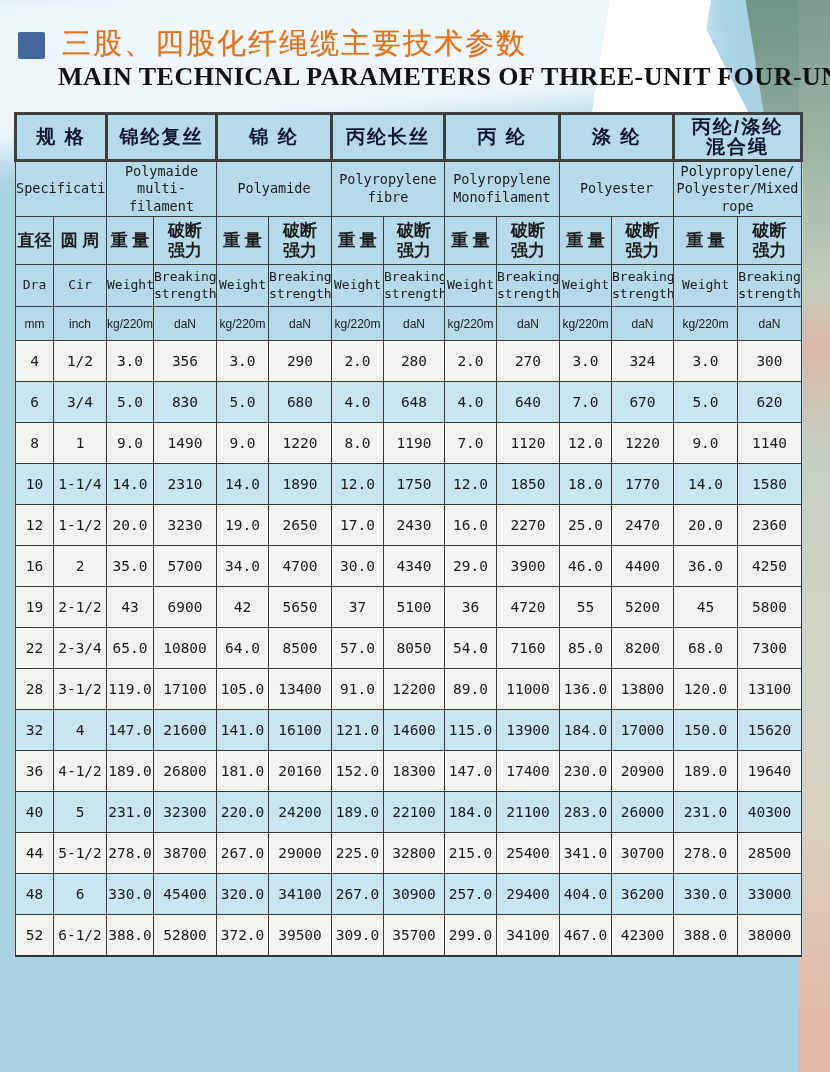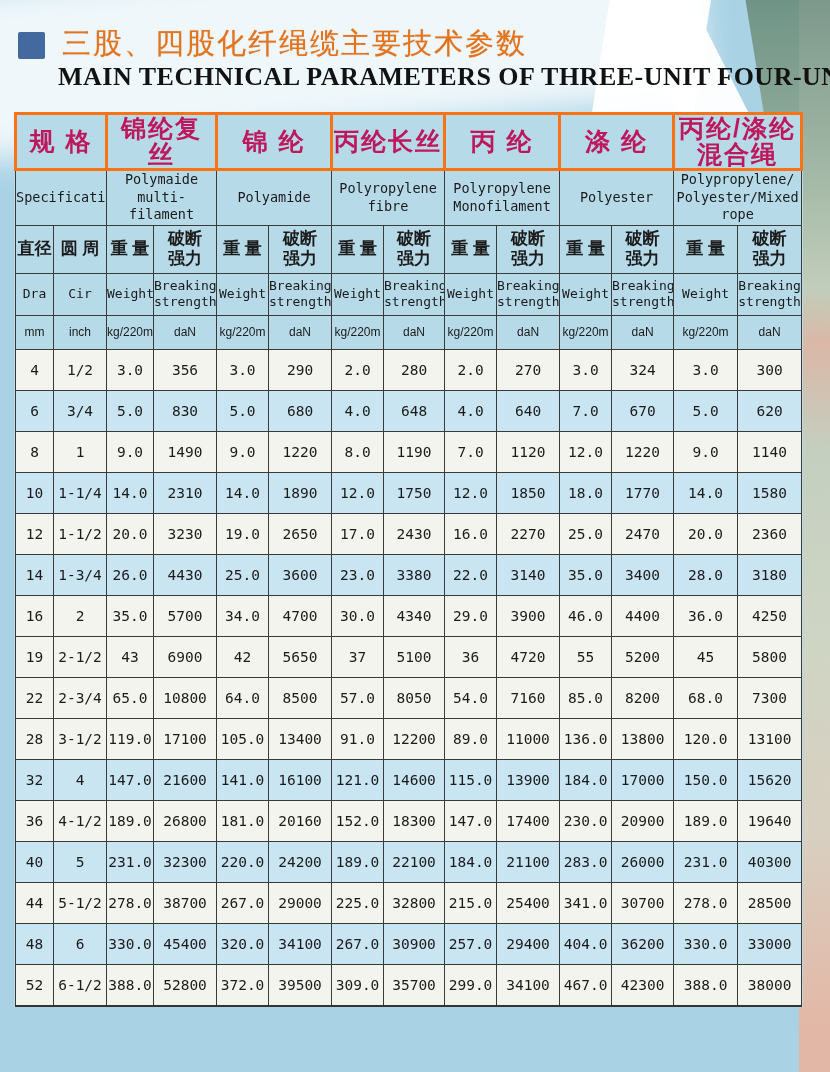--- a/index.html
+++ b/index.html
@@ -26,22 +26,22 @@
             text-shadow:0 0 1px rgba(180,80,10,.4);}
   .title-en{position:absolute;left:58px;top:62px;font-size:26px;font-weight:bold;
             color:#121212;letter-spacing:.5px;white-space:nowrap;
             font-family:Liberation Serif, serif;}
   
   table.main{position:absolute;left:14px;top:112px;width:786px;
              border-collapse:collapse;table-layout:fixed;background:#b7dae9;}
   th,td{border:1.6px solid #3a3a3a;text-align:center;vertical-align:middle;
         padding:0;overflow:hidden;color:#1b1b1b;}
   th{white-space:pre-line;font-weight:normal;background:#b7dae9;}
-  tr.cg th{border:3px solid #f97316;color:#be185d;font-weight:bold;
-           font-size:25px;height:44px;letter-spacing:2px;line-height:1.05;
+  tr.cg th{border:3px solid #404040;color:#0f172a;font-weight:bold;
+           font-size:19px;height:44px;letter-spacing:2px;line-height:1.05;
            font-family:"Liberation Sans",sans-serif;}
   tr.eg th{height:54px;font-size:13.5px;line-height:1.3;
            font-family:"DejaVu Sans Mono","Liberation Mono",monospace;}
   tr.cs th{height:47px;font-size:17px;font-weight:bold;line-height:1.15;}
   tr.es th{height:41px;font-size:13px;line-height:1.25;
            font-family:"DejaVu Sans Mono","Liberation Mono",monospace;}
   tr.us th{height:33px;font-size:12px;
            font-family:Liberation Sans, sans-serif;}
   tbody td{height:40px;font-size:14.5px;
            font-family:"DejaVu Sans Mono","Liberation Mono",monospace;}
@@ -240,36 +240,20 @@
           <td>2650</td>
           <td>17.0</td>
           <td>2430</td>
           <td>16.0</td>
           <td>2270</td>
           <td>25.0</td>
           <td>2470</td>
           <td>20.0</td>
           <td>2360</td>
         </tr>
-        <tr class="b">
-          <td>14</td>
-          <td>1-3/4</td>
-          <td>26.0</td>
-          <td>4430</td>
-          <td>25.0</td>
-          <td>3600</td>
-          <td>23.0</td>
-          <td>3380</td>
-          <td>22.0</td>
-          <td>3140</td>
-          <td>35.0</td>
-          <td>3400</td>
-          <td>28.0</td>
-          <td>3180</td>
-        </tr>
         <tr class="w">
           <td>16</td>
           <td>2</td>
           <td>35.0</td>
           <td>5700</td>
           <td>34.0</td>
           <td>4700</td>
           <td>30.0</td>
           <td>4340</td>
           <td>29.0</td>

